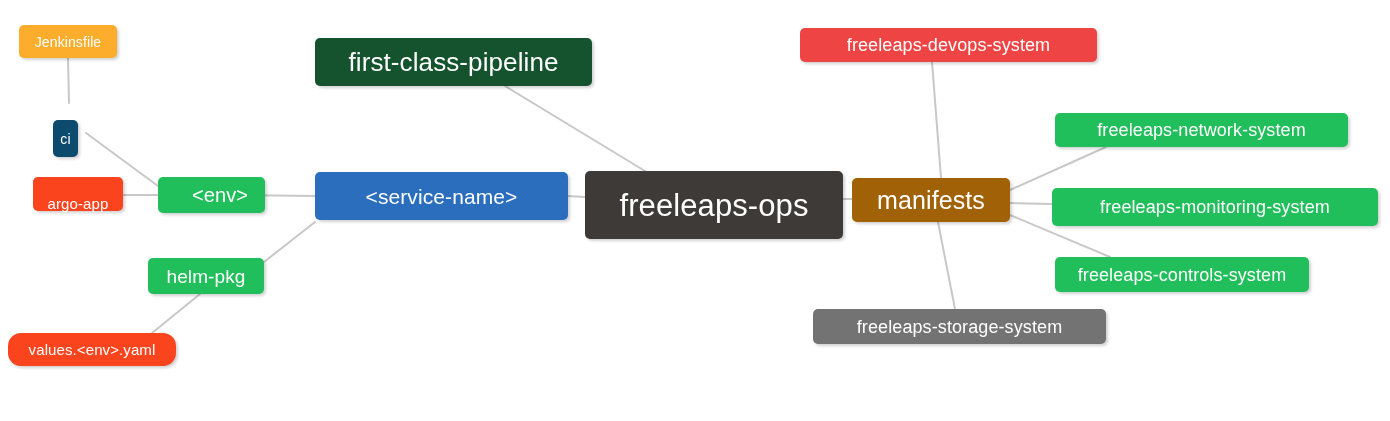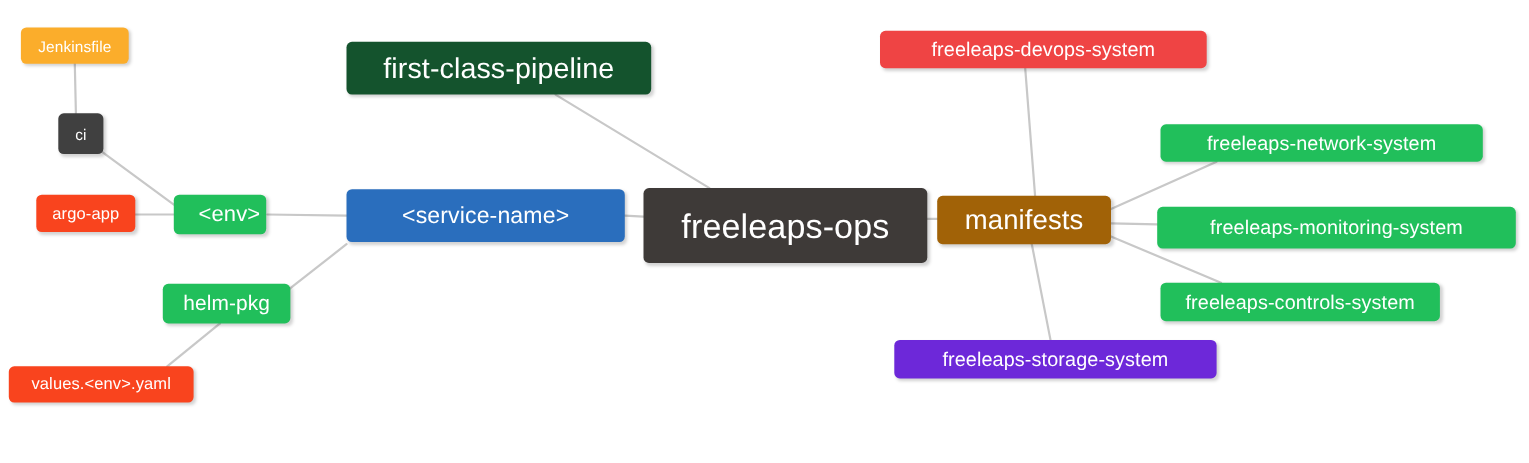--- a/index.html
+++ b/index.html
@@ -63,33 +63,33 @@
       <polyline points="941,178 932,62" fill="none" stroke="#c8c8c8" stroke-width="2" stroke-linecap="round"></polyline>
       <polyline points="1010,190 1106,147" fill="none" stroke="#c8c8c8" stroke-width="2" stroke-linecap="round"></polyline>
       <polyline points="1010,203 1052,204" fill="none" stroke="#c8c8c8" stroke-width="2" stroke-linecap="round"></polyline>
       <polyline points="1010,215 1110,257" fill="none" stroke="#c8c8c8" stroke-width="2" stroke-linecap="round"></polyline>
       <polyline points="938,222 955,309" fill="none" stroke="#c8c8c8" stroke-width="2" stroke-linecap="round"></polyline>
     </svg>
   <div id="node-layer">
       <div class="node" style="left: 19px; top: 25px; width: 98px; height: 33px; background: rgb(251, 173, 43); font-size: 14px;">
         <span class="node-label">Jenkinsfile</span>
       </div>
-      <div class="node" style="left: 53px; top: 103px; width: 41px; height: 37px; background: #404040; font-size: 14px;">
+      <div class="node" style="left: 53px; top: 120px; width: 25px; height: 37px; background: #0c4a6e; font-size: 14px;">
         <span class="node-label">ci</span>
       </div>
-      <div class="node" style="left: 33px; top: 177px; width: 90px; height: 34px; background: rgb(249, 68, 30); font-size: 15px;">
+      <div class="node" style="left: 33px; top: 177px; width: 90px; height: 34px; background: rgb(249, 68, 30); font-size: 15px; align-items: flex-end;">
         <span class="node-label">argo-app</span>
       </div>
-      <div class="node" style="left: 158px; top: 177px; width: 84px; height: 36px; background: rgb(33, 191, 91); font-size: 20px; padding-left: 27px;">
+      <div class="node" style="left: 158px; top: 177px; width: 107px; height: 36px; background: rgb(33, 191, 91); font-size: 20px; padding-left: 27px;">
         <span class="node-label">&lt;env&gt;</span>
       </div>
       <div class="node" style="left: 148px; top: 258px; width: 116px; height: 36px; background: rgb(33, 191, 91); font-size: 19px; align-items: center;">
         <span class="node-label">helm-pkg</span>
       </div>
-      <div class="node" style="left: 8px; top: 333px; width: 168px; height: 33px; background: rgb(249, 68, 30); font-size: 15px;">
+      <div class="node" style="left: 8px; top: 333px; width: 168px; height: 33px; background: rgb(249, 68, 30); font-size: 15px; border-radius: 13px;">
         <span class="node-label">values.&lt;env&gt;.yaml</span>
       </div>
       <div class="node" style="left: 315px; top: 38px; width: 277px; height: 48px; background: #14532d; font-size: 26px;">
         <span class="node-label">first-class-pipeline</span>
       </div>
       <div class="node" style="left: 315px; top: 172px; width: 253px; height: 48px; background: rgb(42, 110, 189); font-size: 21px;">
         <span class="node-label">&lt;service-name&gt;</span>
       </div>
       <div class="node" style="left: 585px; top: 171px; width: 258px; height: 68px; background: rgb(62, 58, 56); font-size: 31px;">
         <span class="node-label">freeleaps-ops</span>
@@ -102,17 +102,17 @@
       </div>
       <div class="node" style="left: 1055px; top: 113px; width: 293px; height: 34px; background: rgb(33, 191, 91); font-size: 18px;">
         <span class="node-label">freeleaps-network-system</span>
       </div>
       <div class="node" style="left: 1052px; top: 188px; width: 326px; height: 38px; background: rgb(33, 191, 91); font-size: 18px;">
         <span class="node-label">freeleaps-monitoring-system</span>
       </div>
       <div class="node" style="left: 1055px; top: 257px; width: 254px; height: 35px; background: rgb(33, 191, 91); font-size: 18px;">
         <span class="node-label">freeleaps-controls-system</span>
       </div>
-      <div class="node" style="left: 813px; top: 309px; width: 293px; height: 35px; background: #6d28d9; font-size: 18px;">
+      <div class="node" style="left: 813px; top: 309px; width: 293px; height: 35px; background: #737373; font-size: 18px;">
         <span class="node-label">freeleaps-storage-system</span>
       </div>
     </div>
 </div>
 
 </body></html>

